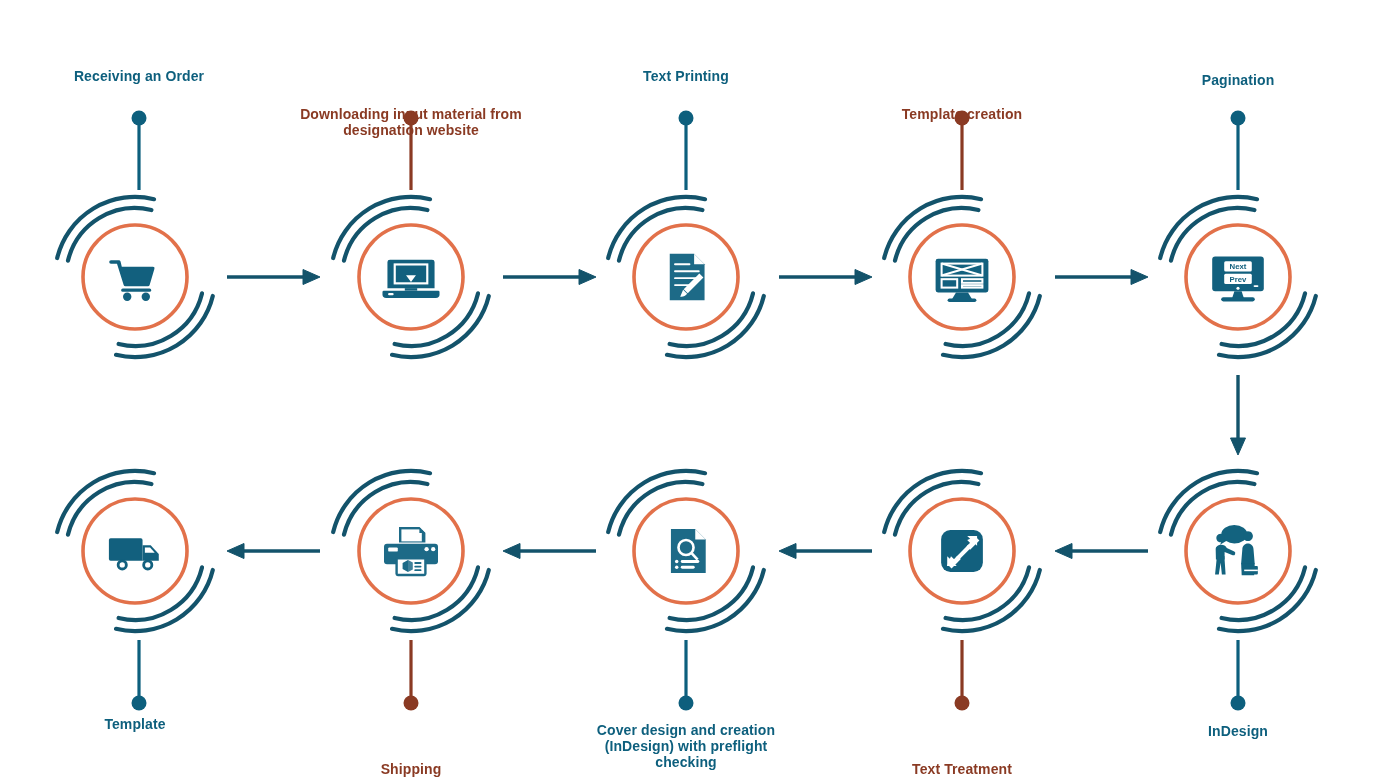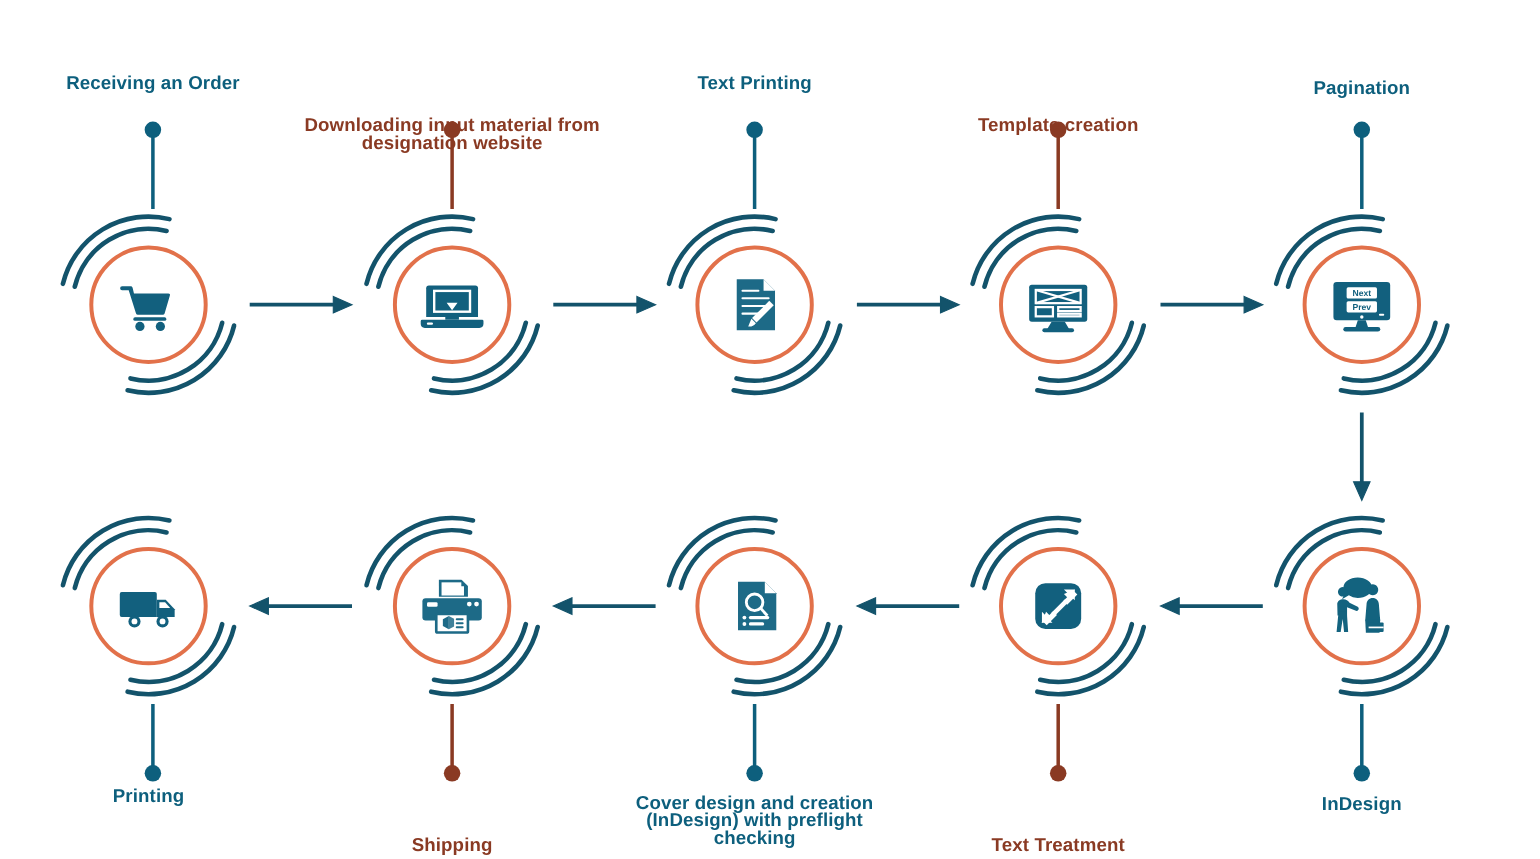--- a/index.html
+++ b/index.html
@@ -18,21 +18,21 @@
     position: absolute;
     left: 0;
     top: 0;
     width: 1400px;
     height: 781px;
   }
   .node-label {
     position: absolute;
     text-align: center;
     font-weight: bold;
-    font-size: 17px;
+    font-size: 14px;
     line-height: 16px;
     letter-spacing: 0.1px;
     white-space: pre-line;
   }
   .label-teal { color: #0d5f7d; }
   .label-brown { color: #8a3a23; margin-top: 38px; }
 </style>
 </head>
 <body>
 
@@ -361,13 +361,13 @@
 <div class="node-label label-teal" style="left:1138px; top:723px; width:200px;">InDesign</div>
 
 <div class="node-label label-brown" style="left:862px; top:723px; width:200px;">Text Treatment</div>
 
 <div class="node-label label-teal" style="left:566px; top:722px; width:240px;">Cover design and creation
 (InDesign) with preflight
 checking</div>
 
 <div class="node-label label-brown" style="left:311px; top:723px; width:200px;">Shipping</div>
 
-<div class="node-label label-teal" style="left:35px; top:716px; width:200px;">Printing</div>
+<div class="node-label label-teal" style="left:35px; top:716px; width:200px;">Template</div>
 
 </body></html>

